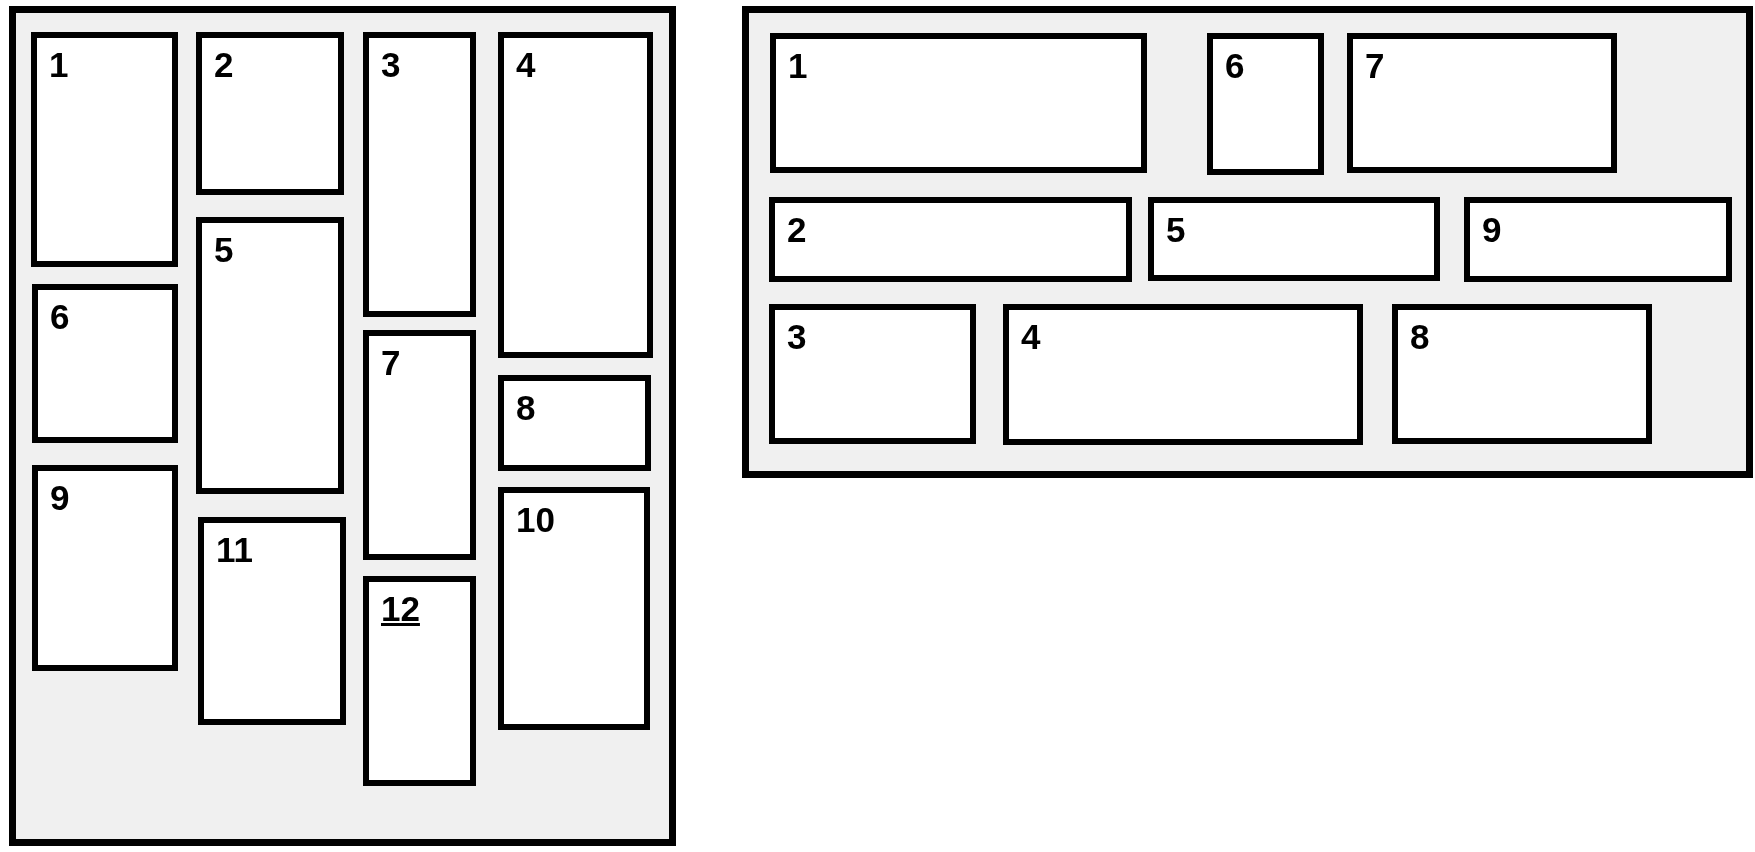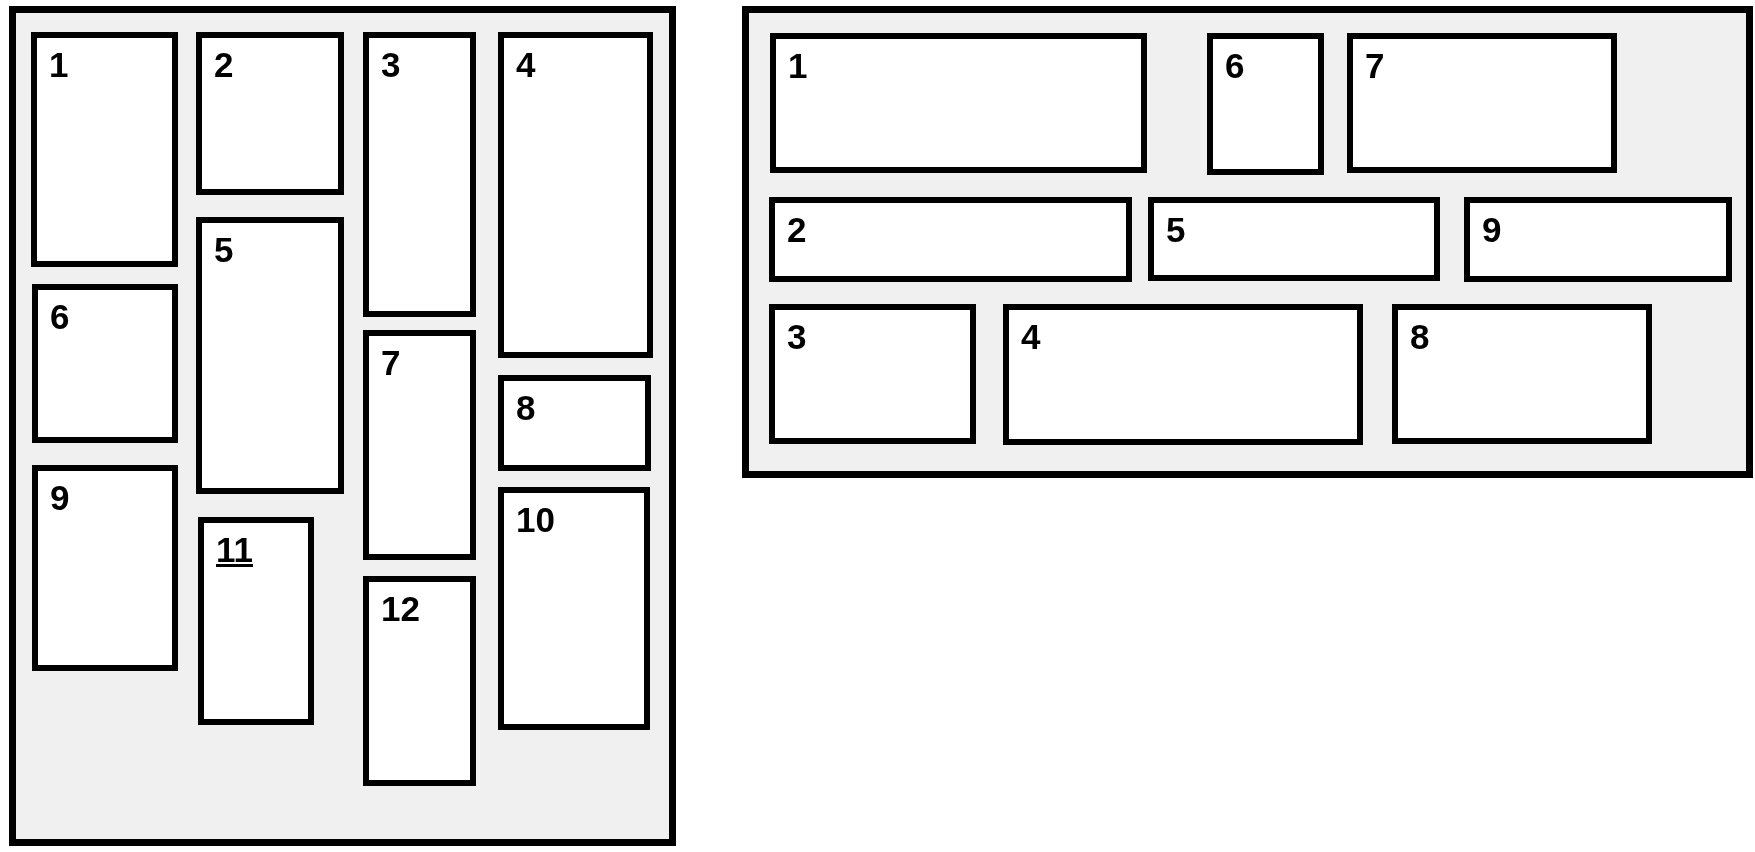--- a/index.html
+++ b/index.html
@@ -42,22 +42,22 @@
   <div class="item" style="left:15px;  top:19px;  width:147px; height:235px;">1</div>
   <div class="item" style="left:180px; top:19px;  width:148px; height:163px;">2</div>
   <div class="item" style="left:347px; top:19px;  width:113px; height:285px;">3</div>
   <div class="item" style="left:482px; top:19px;  width:155px; height:326px;">4</div>
   <div class="item" style="left:180px; top:204px; width:148px; height:277px;">5</div>
   <div class="item" style="left:16px;  top:271px; width:146px; height:159px;">6</div>
   <div class="item" style="left:347px; top:317px; width:113px; height:230px;">7</div>
   <div class="item" style="left:482px; top:362px; width:153px; height:96px;">8</div>
   <div class="item" style="left:16px;  top:452px; width:146px; height:206px;">9</div>
   <div class="item" style="left:482px; top:474px; width:152px; height:243px;">10</div>
-  <div class="item" style="left:182px; top:504px; width:116px; height:208px;text-decoration:underline;">11</div>
-  <div class="item" style="left:347px; top:563px; width:113px; height:210px;">12</div>
+  <div class="item" style="left:182px; top:504px; width:148px; height:208px;">11</div>
+  <div class="item" style="left:347px; top:563px; width:113px; height:210px;text-decoration:underline;">12</div>
 </div>
 
 <div class="panel panel-right">
   <div class="item" style="left:21px;  top:20px;  width:377px; height:140px;">1</div>
   <div class="item" style="left:458px; top:20px;  width:117px; height:142px;">6</div>
   <div class="item" style="left:598px; top:20px;  width:270px; height:140px;">7</div>
   <div class="item" style="left:20px;  top:184px; width:363px; height:85px;">2</div>
   <div class="item" style="left:399px; top:184px; width:292px; height:84px;">5</div>
   <div class="item" style="left:715px; top:184px; width:268px; height:85px;">9</div>
   <div class="item" style="left:20px;  top:291px; width:207px; height:140px;">3</div>

